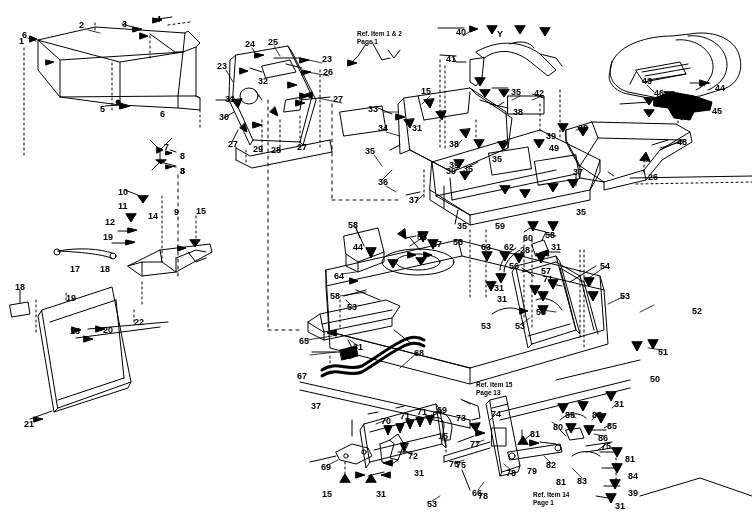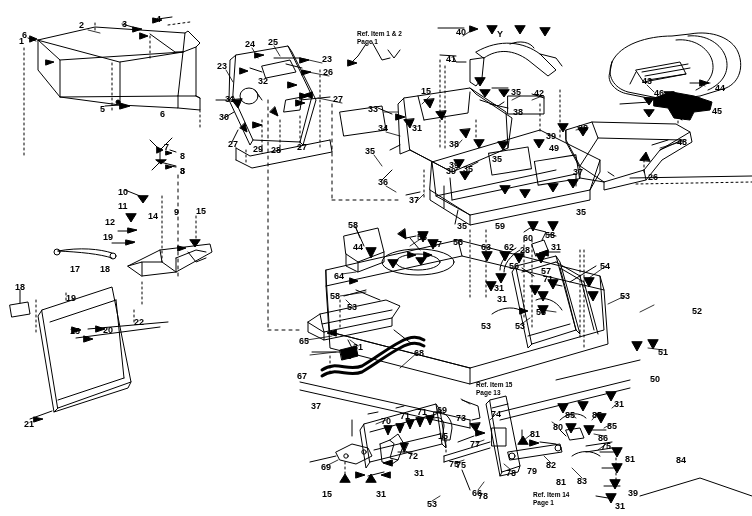--- a/index.html
+++ b/index.html
@@ -761,21 +761,21 @@
       <div class="lbl" style="left: 546px; top: 461px;">82</div>
       <div class="lbl" style="left: 556px; top: 478px;">81</div>
       <div class="lbl" style="left: 577px; top: 477px;">83</div>
       <div class="lbl" style="left: 565px; top: 411px;">85</div>
       <div class="lbl" style="left: 592px; top: 411px;">85</div>
       <div class="lbl" style="left: 607px; top: 422px;">85</div>
       <div class="lbl" style="left: 598px; top: 434px;">86</div>
       <div class="lbl" style="left: 614px; top: 400px;">31</div>
       <div class="lbl" style="left: 601px; top: 442px;">75</div>
       <div class="lbl" style="left: 625px; top: 455px;">81</div>
-      <div class="lbl" style="left: 628px; top: 456px; margin-left: 48px;">84</div>
+      <div class="lbl" style="left: 628px; top: 472px;">84</div>
       <div class="lbl" style="left: 628px; top: 489px;">39</div>
       <div class="lbl" style="left: 615px; top: 502px;">31</div>
       <div class="lbl" style="left: 427px; top: 500px;">53</div>
       <div class="lbl" style="left: 478px; top: 492px;">78</div>
       <div class="lbl" style="left: 456px; top: 461px;">75</div>
     </div>
   <div id="refs">
       <div class="ref" style="left: 357px; top: 30px;"><div>Ref. Item 1 &amp; 2</div><div>Page 1</div></div>
       <div class="ref" style="left: 476px; top: 381px;"><div>Ref. Item 15</div><div>Page 13</div></div>
       <div class="ref" style="left: 533px; top: 491px;"><div>Ref. Item 14</div><div>Page 1</div></div>

